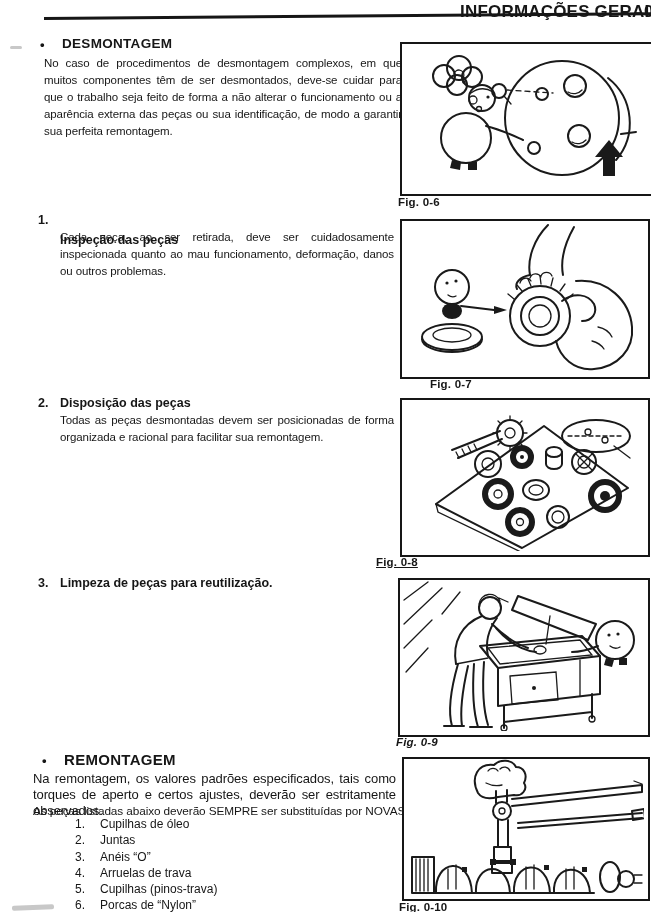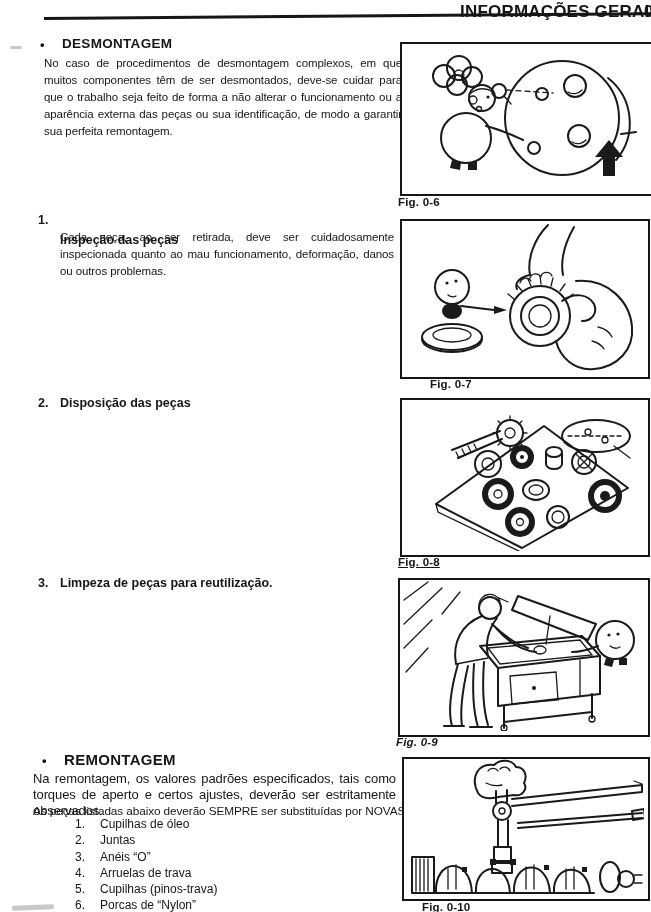--- a/index.html
+++ b/index.html
@@ -33,25 +33,25 @@
   .rem-list .row{display:flex;height:16.3px;line-height:16.3px;}
   .rem-list .num{width:25px;}
   
   .figbox{border:2px solid #161616;background:#ffffff;}
   .figcap{font-size:11.5px;font-weight:700;letter-spacing:.2px;}
   .fb1{top:42px;left:400px;width:256px;height:150px;}
   .fc1{top:196px;left:398px;}
   .fb2{top:219px;left:400px;width:246px;height:156px;}
   .fc2{top:378px;left:398px;padding-left:32px;}
   .fb3{top:398px;left:400px;width:246px;height:155px;}
-  .fc3{top:556px;left:398px;text-decoration:underline;}
+  .fc3{top:556px;left:376px;text-decoration:underline;}
   .fb4{top:578px;left:398px;width:248px;height:155px;}
   .fc4{top:736px;left:396px;font-style:italic;}
   .fb5{top:757px;left:402px;width:244px;height:140px;}
-  .fc5{top:901px;left:422px;}
+  .fc5{top:901px;left:399px;}
   svg{display:block;}
   .ink{stroke:#1a1a1a;fill:none;stroke-width:2;stroke-linecap:round;stroke-linejoin:round;}
   .ink-thin{stroke:#1a1a1a;fill:none;stroke-width:1.3;stroke-linecap:round;}
   .ink-fill{fill:#1a1a1a;stroke:none;}
   .dark-ring{stroke:#1a1a1a;fill:none;stroke-width:6;}
   .smudge{background:#c8c8c8;border-radius:2px;}
 </style>
 </head>
 <body>
 
@@ -67,20 +67,21 @@
 
   <div class="abs step-num s1n">1.</div>
   <div class="abs step-title s1t">Inspeção das peças</div>
   <div class="abs para step-body s1b">
     <div>Cada peça, ao ser retirada, deve ser cuidadosamente inspecionada quanto ao mau funcionamento, deformação, danos ou outros problemas.</div>
   </div>
 
   <div class="abs step-num s2n">2.</div>
   <div class="abs step-title s2t">Disposição das peças</div>
   <div class="abs para step-body s2b">
+    <div>Todas as peças desmontadas devem ser posicionadas de forma organizada e racional para facilitar sua remontagem.</div>
   </div>
 
   <div class="abs step-num s3n">3.</div>
   <div class="abs step-title s3t">Limpeza de peças para reutilização.</div>
 
   <div class="abs bullet b-remontagem">•</div>
   <div class="abs h-remontagem">REMONTAGEM</div>
   <div class="abs rem-intro1">Na remontagem, os valores padrões especificados, tais como torques de aperto e certos ajustes, deverão ser estritamente observados.</div>
   <div class="abs rem-intro2">As peças listadas abaixo deverão SEMPRE ser substituídas por NOVAS:</div>
   <div class="abs rem-list">

